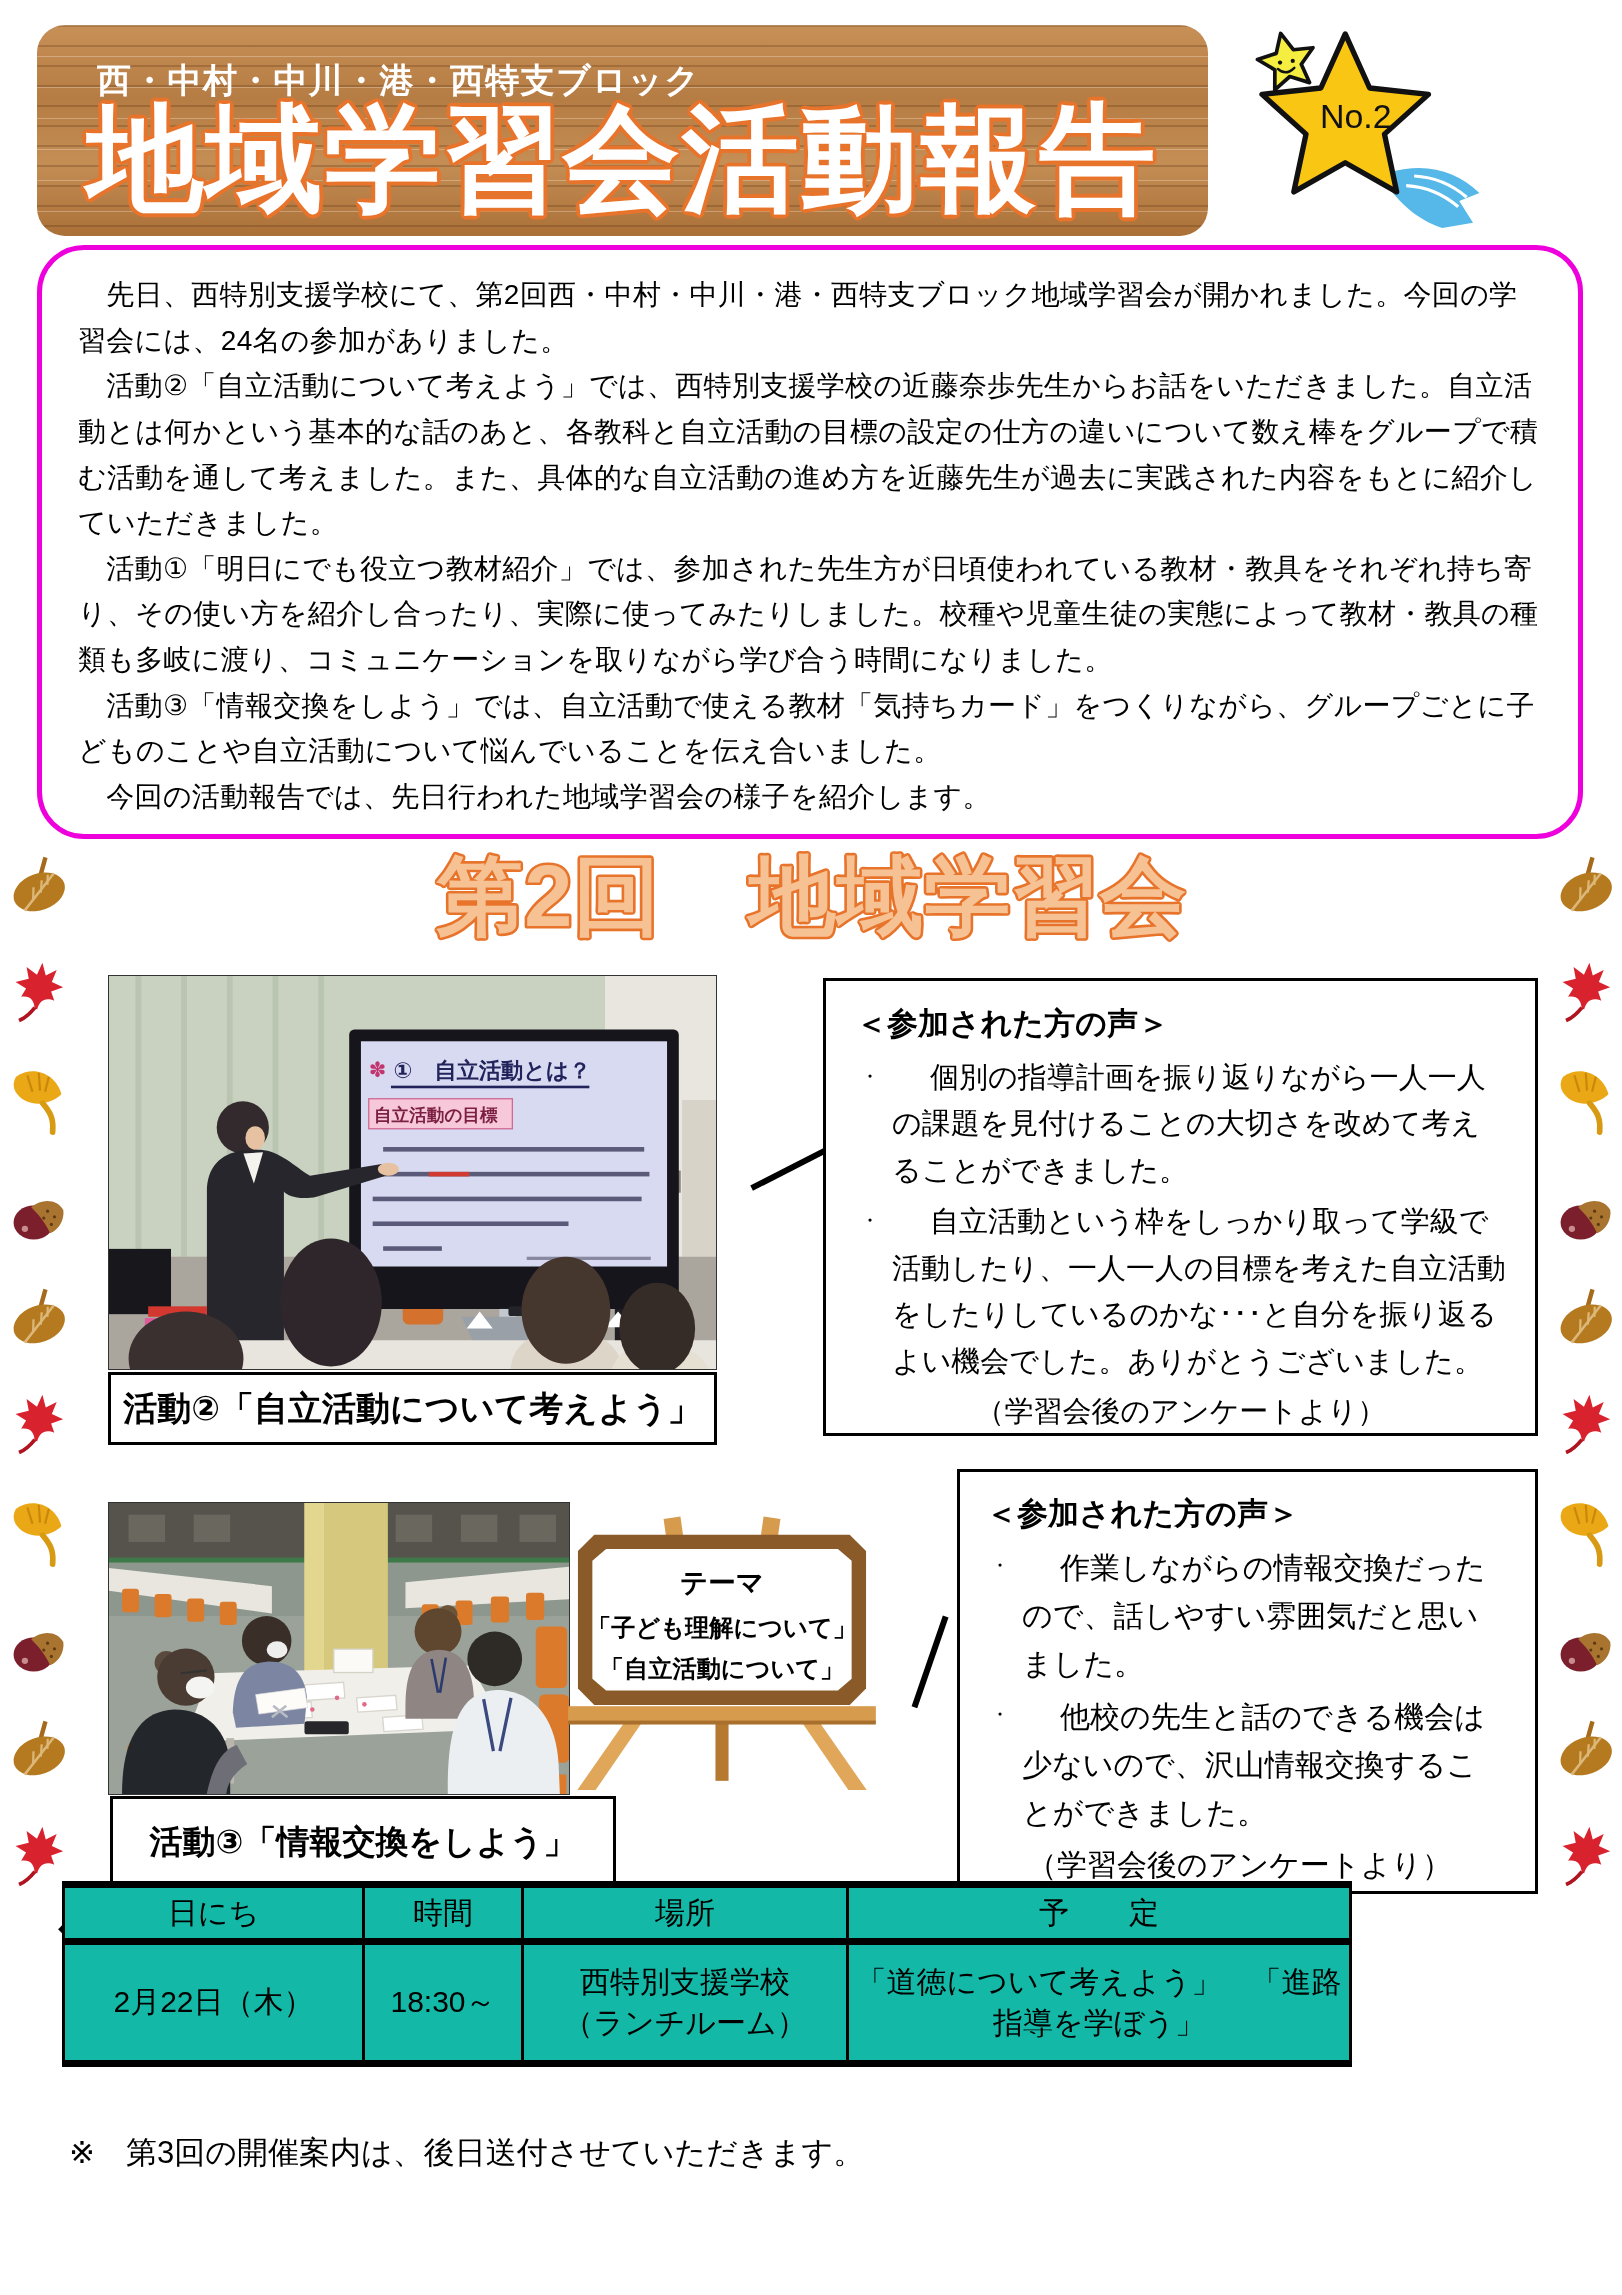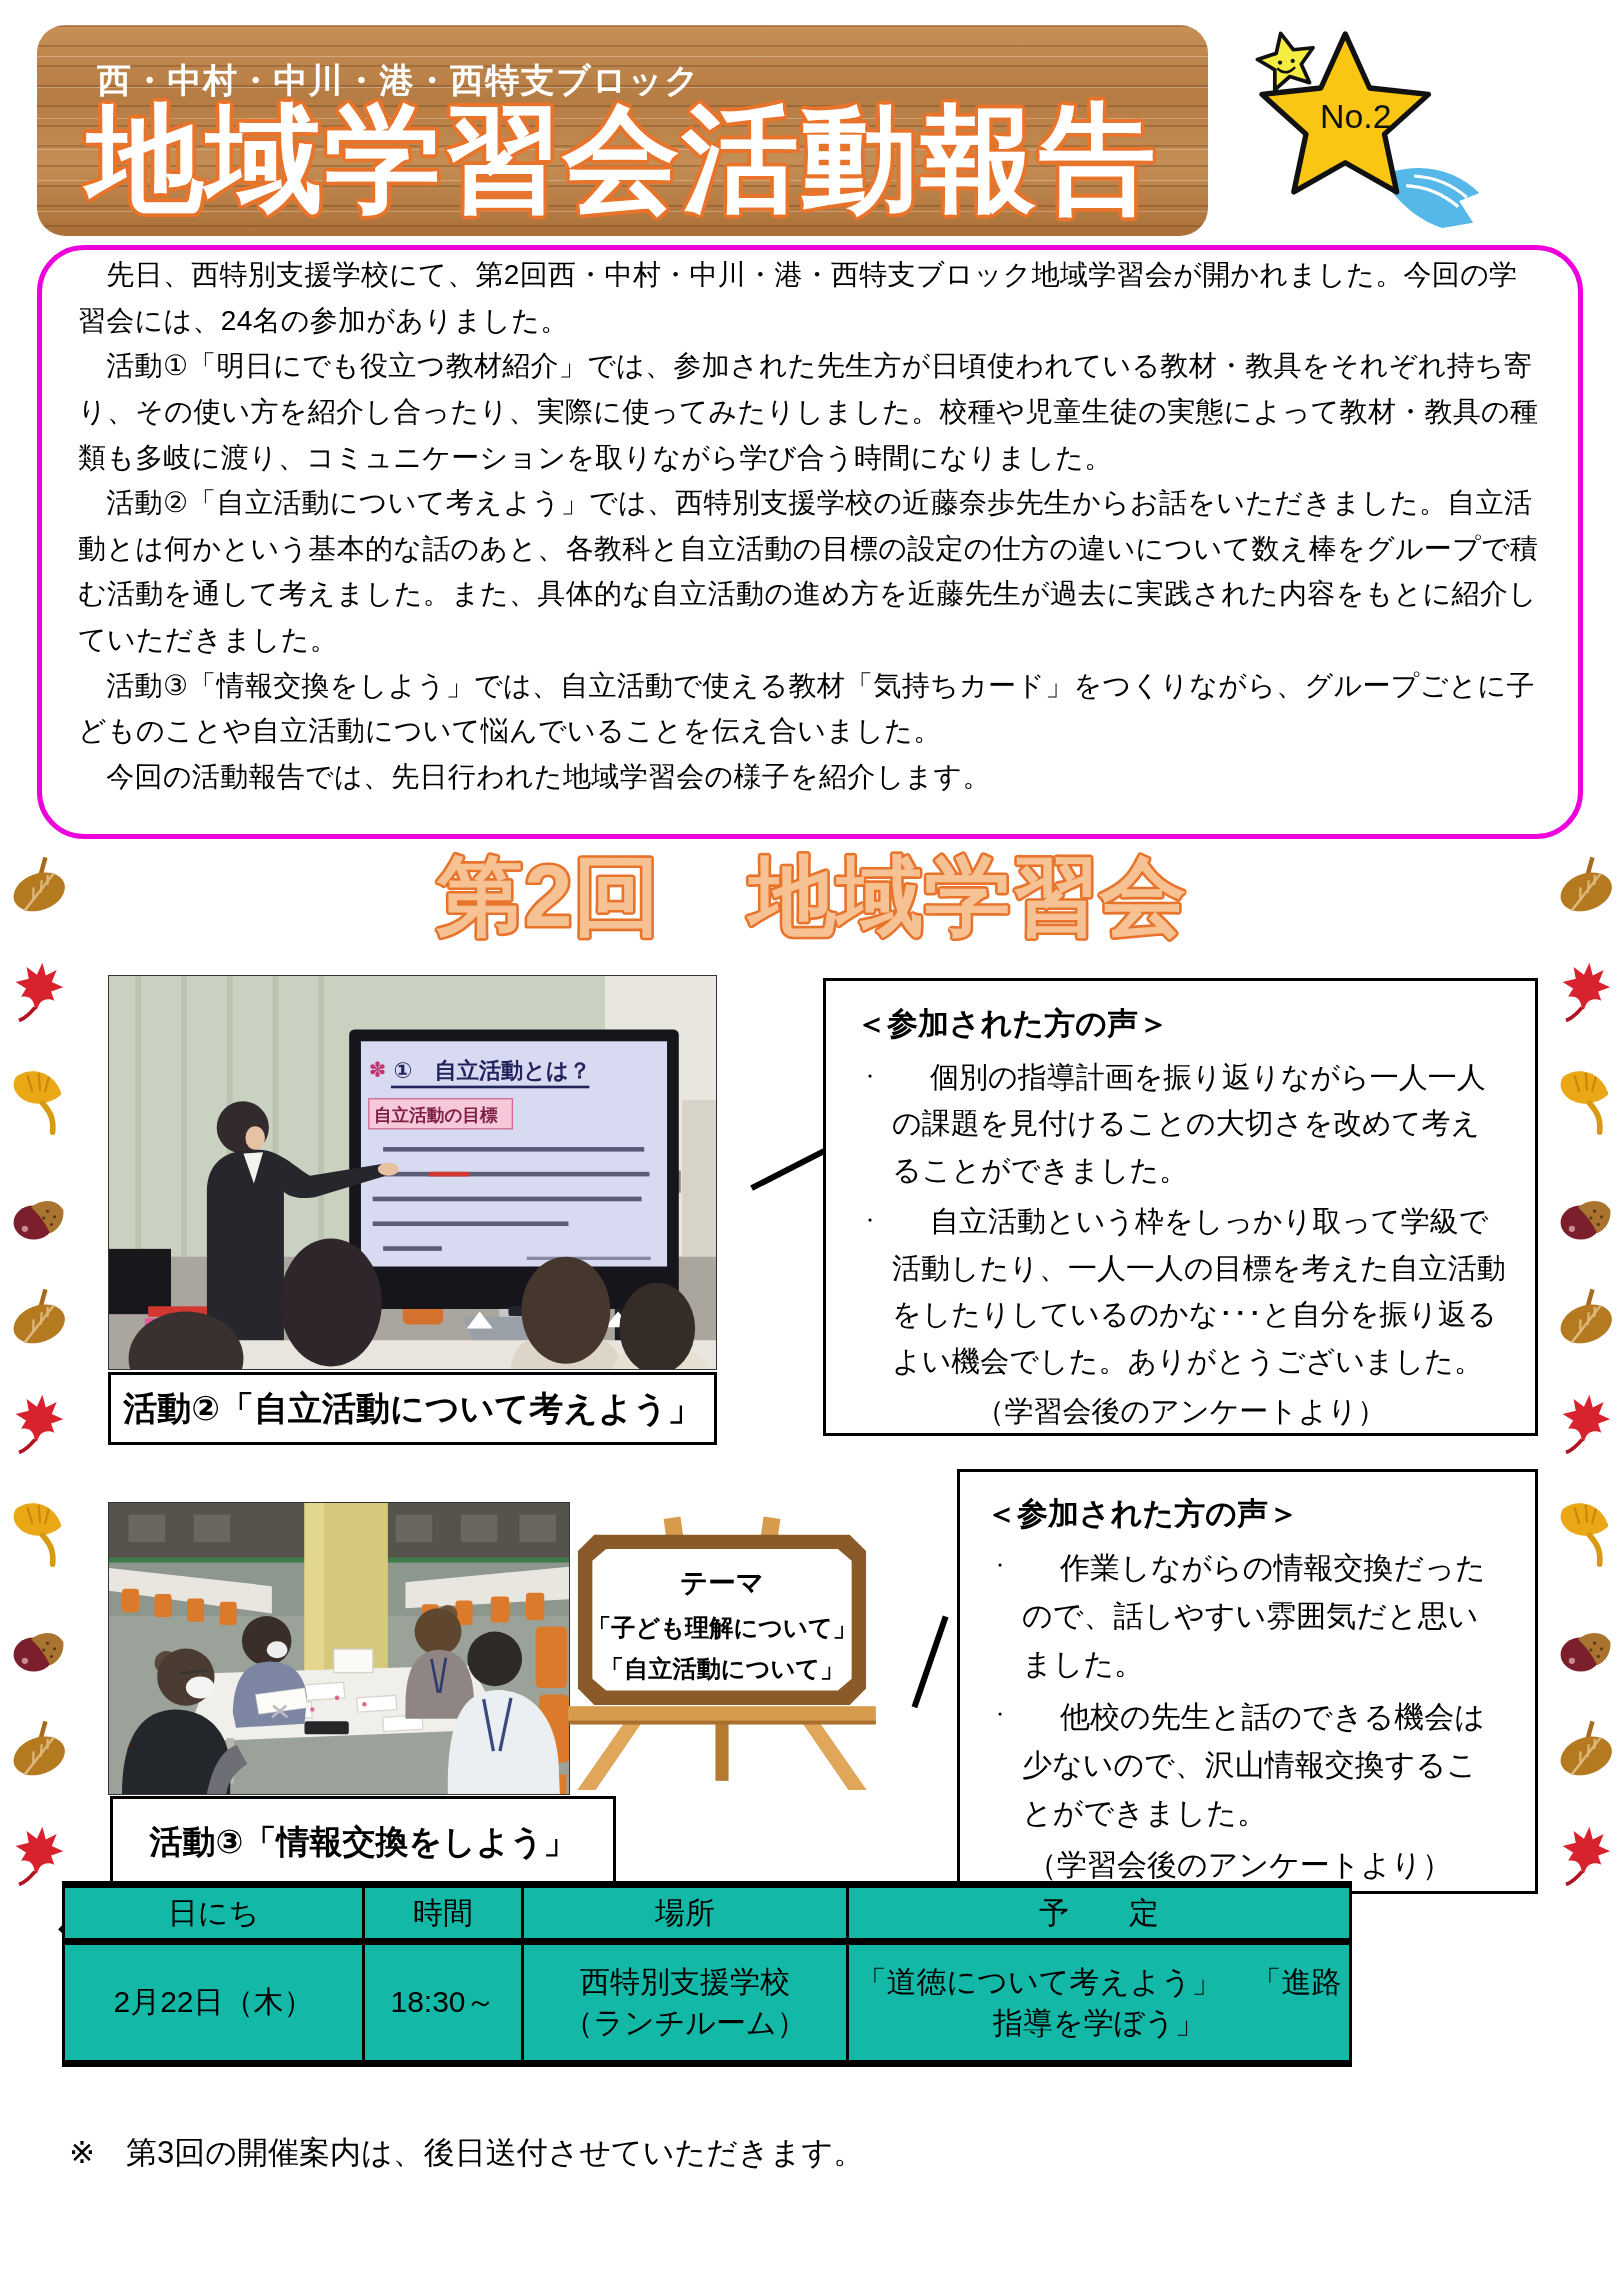--- a/index.html
+++ b/index.html
@@ -20,21 +20,21 @@
       linear-gradient(180deg,#c79057 0%,#b57c43 35%,#c48e55 65%,#aa7038 100%);}
   .banner-label{left:60px;top:33px;font-size:34px;font-weight:800;color:#fff;letter-spacing:1.3px;}
   .banner-title-svg{left:0;top:51px;width:1171px;height:160px;}
   .banner-title-svg text{font-family:"Liberation Sans","DejaVu Sans",sans-serif;}
 
   
   .star-badge{left:1217px;top:18.3px;width:283px;height:228px;}
 
   
   .intro-box{left:37px;top:245px;width:1546px;height:594px;border:5.9px solid #ee00dd;border-radius:47px;
-    box-sizing:border-box;padding:2px 36px 0 36px;background:#fff;}
+    box-sizing:border-box;padding:22px 36px 0 36px;background:#fff;}
   .intro-box p{margin:0;font-size:28px;line-height:1.63;letter-spacing:0.3px;}
 
   
   .section-heading{left:393px;top:836px;width:838px;height:118px;}
 
   
   .photo-frame{border:1.3px solid #333;box-sizing:border-box;background:#888;overflow:hidden;}
   .photo1{left:108px;top:975px;width:609px;height:395px;}
   .photo2{left:108px;top:1502px;width:462px;height:293px;}
   .caption-box{border:3.9px solid #000;background:#fff;box-sizing:border-box;
@@ -132,22 +132,22 @@
       <path d="M104 28 L121 63 L158 67 L130 93 L138 130 L104 111 L71 130 L79 93 L51 67 L88 63 Z" fill="#f5ed3f" stroke="#111" stroke-width="7" stroke-linejoin="round" transform="rotate(-12 104 80)"></path>
       <circle cx="92" cy="84" r="4" fill="#111"></circle>
         <circle cx="116" cy="81" r="4" fill="#111"></circle>
       <path d="M88 96 Q103 110 119 94" stroke="#111" stroke-width="4.5" fill="none" stroke-linecap="round"></path>
     </g>
     <text x="235" y="208" text-anchor="middle" font-size="64" fill="#111">No.2</text>
   </svg>
 
   <div class="abs intro-box">
     <p>　先日、西特別支援学校にて、第2回西・中村・中川・港・西特支ブロック地域学習会が開かれました。今回の学習会には、24名の参加がありました。</p>
+    <p>　活動②「自立活動について考えよう」では、西特別支援学校の近藤奈歩先生からお話をいただきました。自立活動とは何かという基本的な話のあと、各教科と自立活動の目標の設定の仕方の違いについて数え棒をグループで積む活動を通して考えました。また、具体的な自立活動の進め方を近藤先生が過去に実践された内容をもとに紹介していただきました。</p>
     <p>　活動①「明日にでも役立つ教材紹介」では、参加された先生方が日頃使われている教材・教具をそれぞれ持ち寄り、その使い方を紹介し合ったり、実際に使ってみたりしました。校種や児童生徒の実態によって教材・教具の種類も多岐に渡り、コミュニケーションを取りながら学び合う時間になりました。</p>
-    <p>　活動②「自立活動について考えよう」では、西特別支援学校の近藤奈歩先生からお話をいただきました。自立活動とは何かという基本的な話のあと、各教科と自立活動の目標の設定の仕方の違いについて数え棒をグループで積む活動を通して考えました。また、具体的な自立活動の進め方を近藤先生が過去に実践された内容をもとに紹介していただきました。</p>
     <p>　活動③「情報交換をしよう」では、自立活動で使える教材「気持ちカード」をつくりながら、グループごとに子どものことや自立活動について悩んでいることを伝え合いました。</p>
     <p>　今回の活動報告では、先日行われた地域学習会の様子を紹介します。</p>
   </div>
 
   <svg class="abs section-heading" viewBox="0 0 1280 180">
     <text x="640" y="138" text-anchor="middle" font-size="132" font-weight="900" fill="#f6c294" stroke="#e8742c" stroke-width="8" stroke-linejoin="round" paint-order="stroke" letter-spacing="2">第2回　地域学習会</text>
   </svg>
 
   <div class="abs leafcol left">
     <svg viewBox="0 0 100 126" width="65" height="82">

